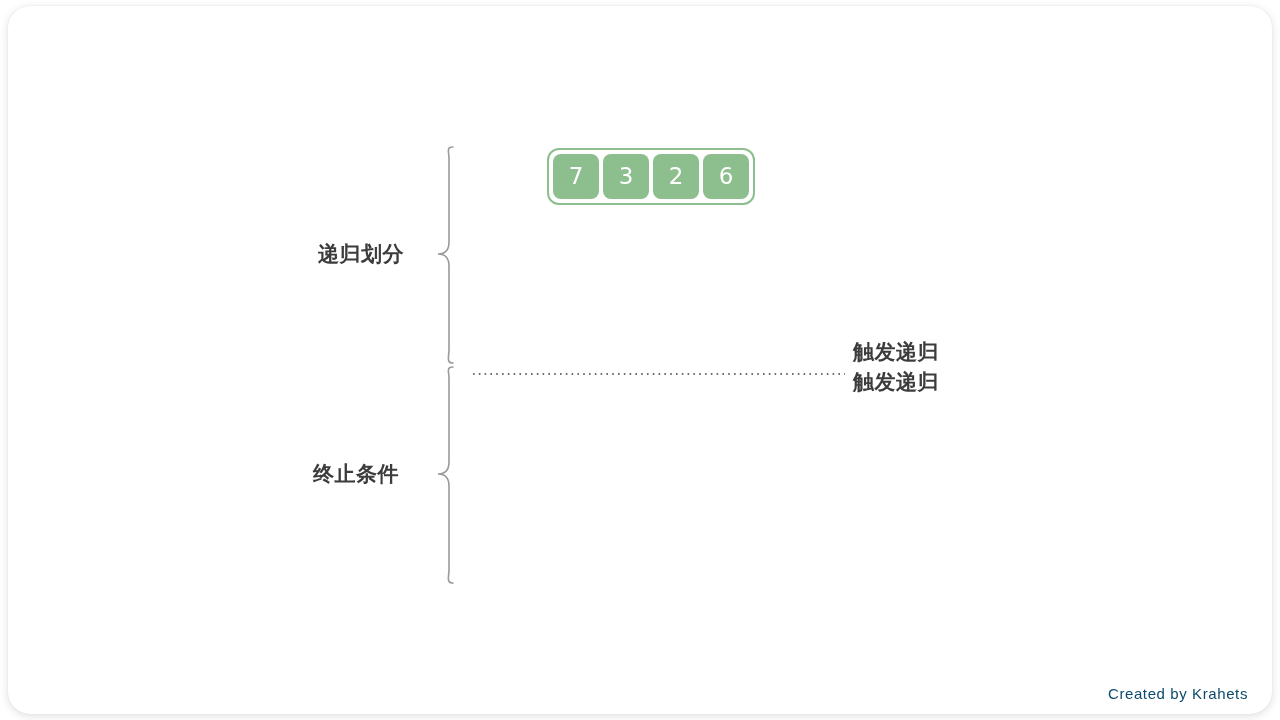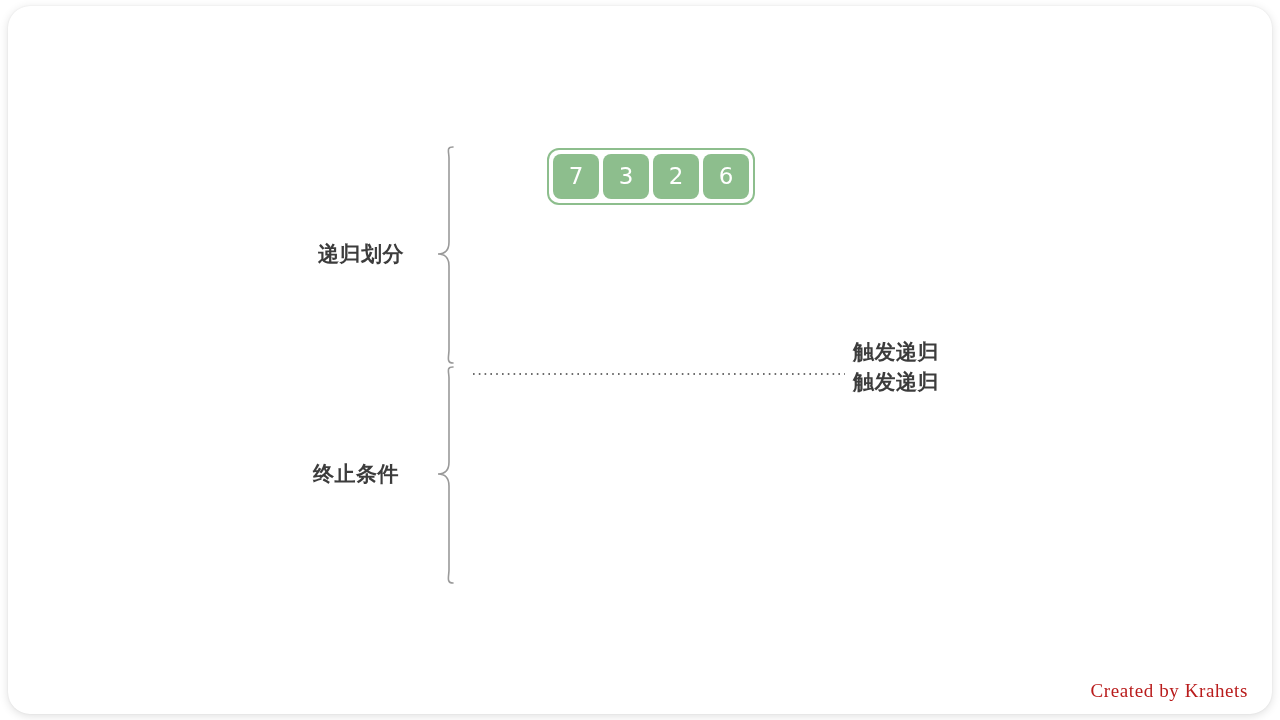--- a/index.html
+++ b/index.html
@@ -119,23 +119,23 @@
     font-weight: normal;
     font-family: "DejaVu Sans", "Liberation Sans", sans-serif;
     line-height: 1;
   }
 
   
   #watermark {
     position: absolute;
     right: 40px;
     bottom: 24px;
-    font-family: Liberation Serif, serif;
-    font-size: 19px;
-    color: #b91c1c;
+    font-family: Liberation Sans, sans-serif;
+    font-size: 15px;
+    color: #0c4a6e;
     letter-spacing: 0.6px;
     white-space: nowrap;
   }
 </style>
 </head>
 <body>
 
 <div id="card">
   <div id="stage">
 

